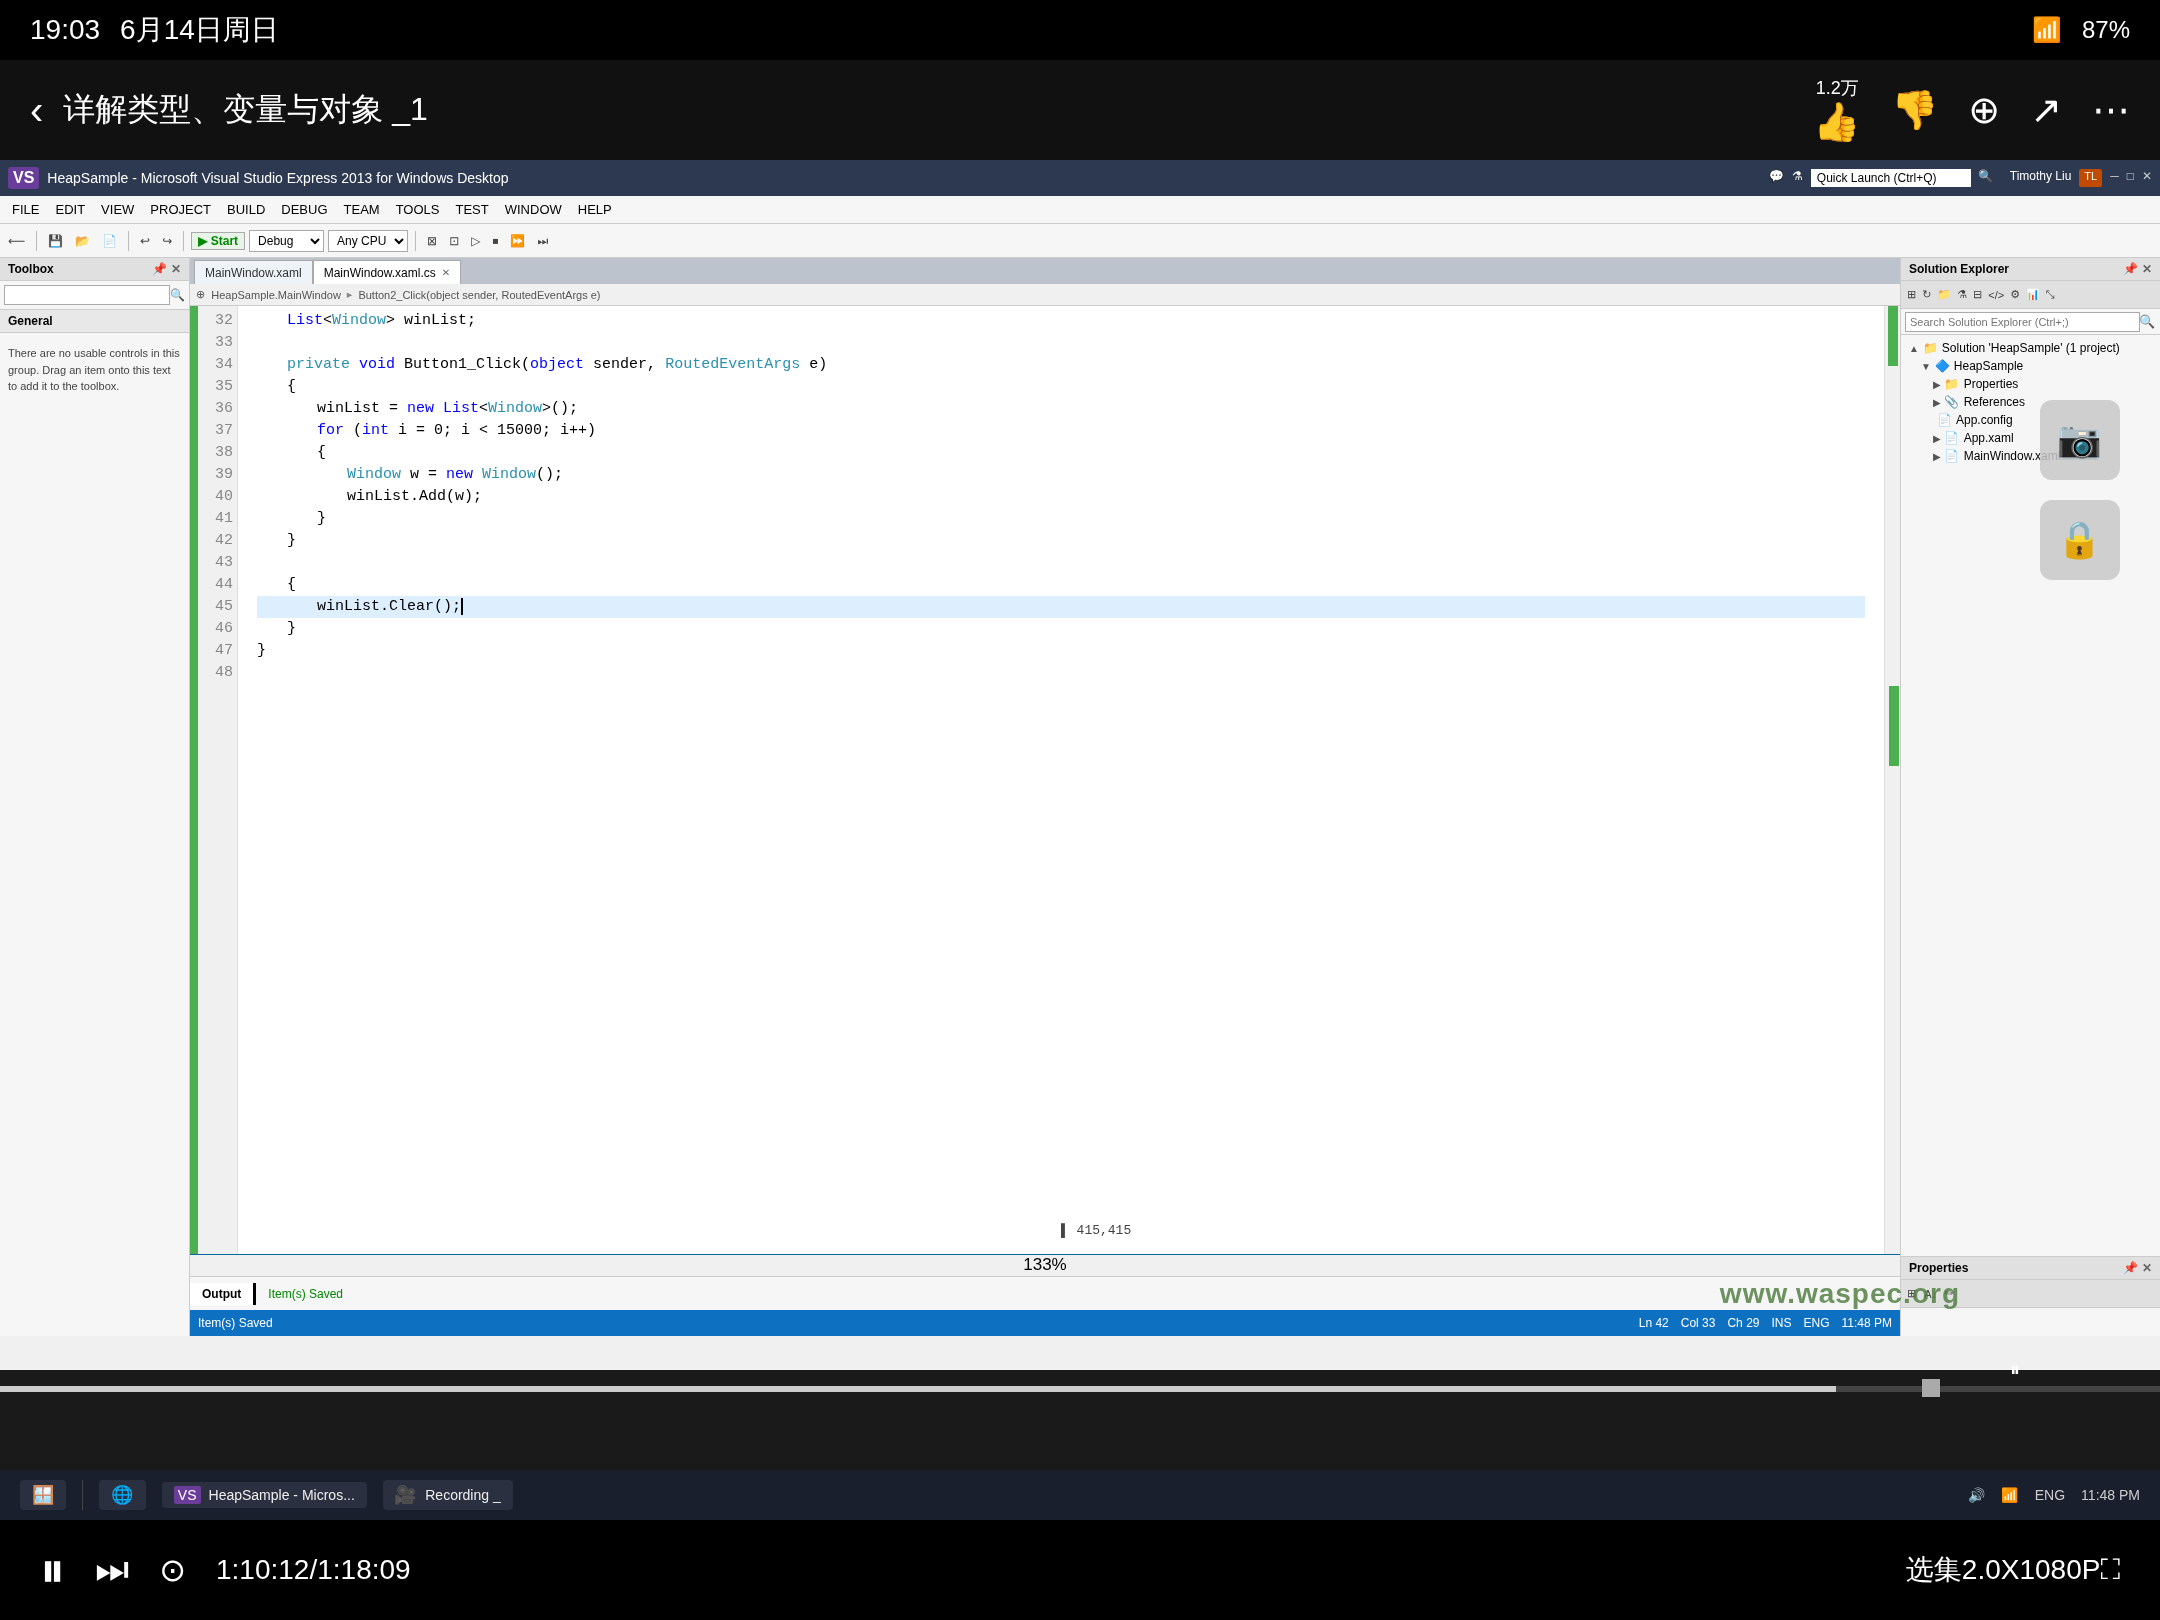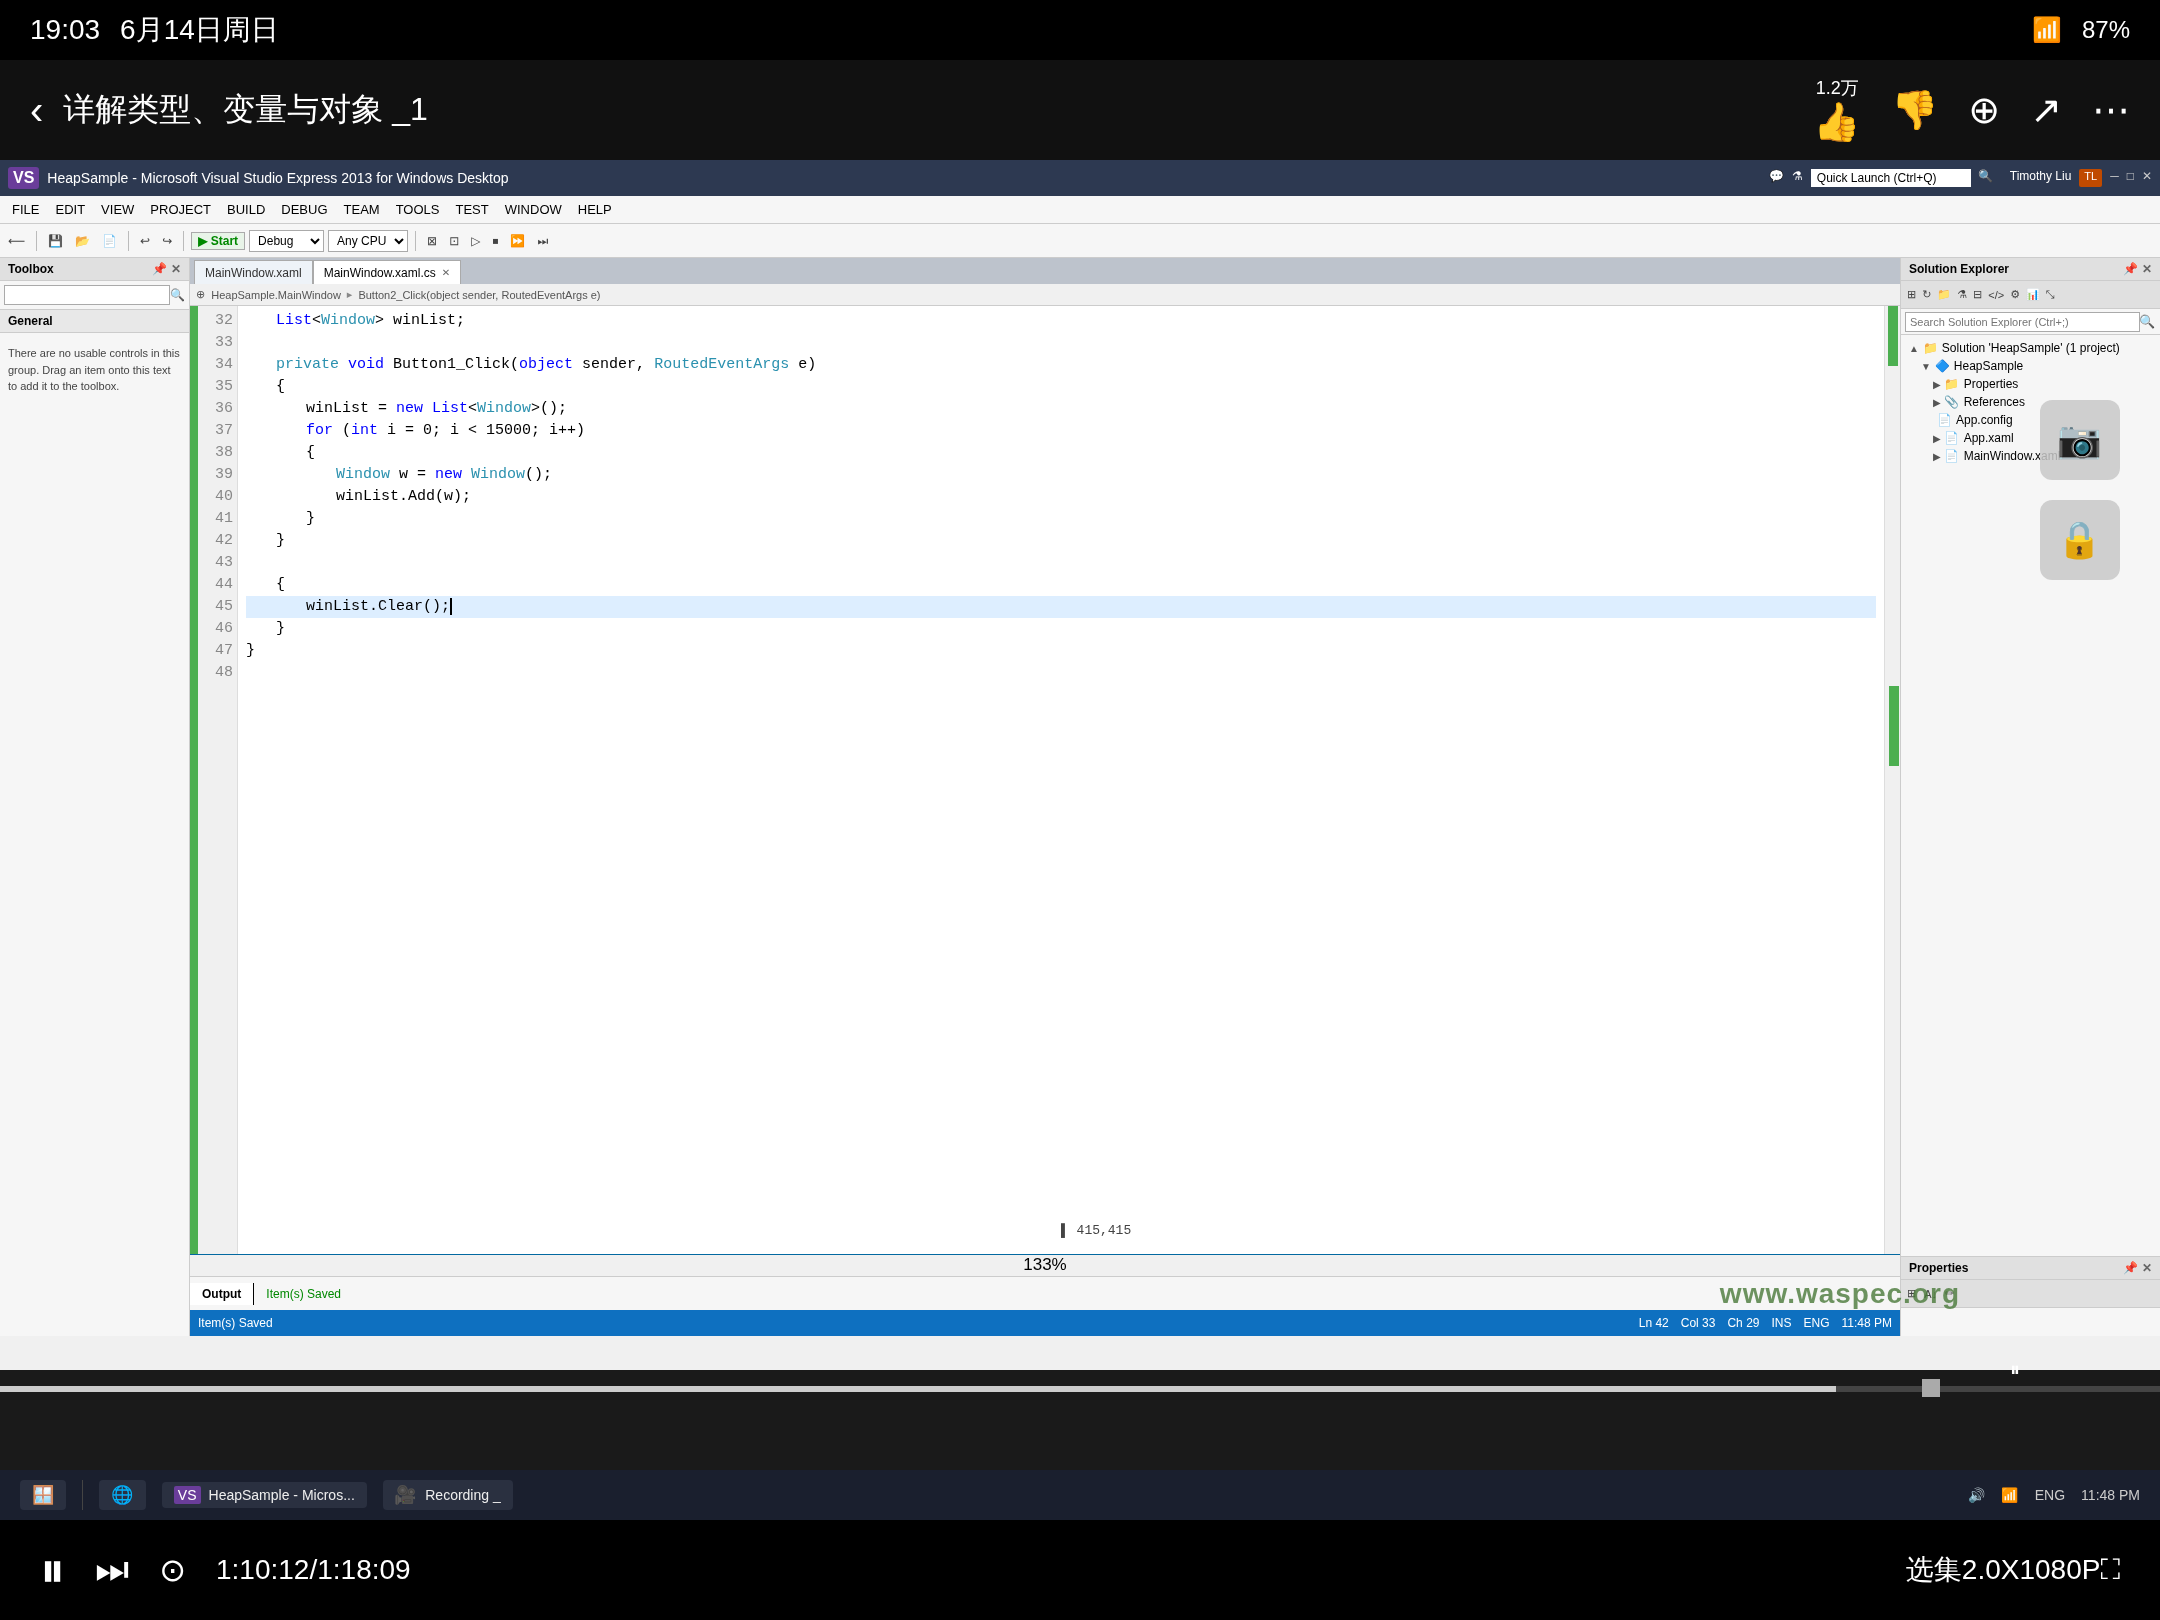--- a/index.html
+++ b/index.html
@@ -217,21 +217,21 @@
     
     .green-margin {
       width: 8px;
       background: #4caf50;
       flex-shrink: 0;
     }
 
     .code-editor {
       flex: 1;
       background: #fff;
-      padding: 4px 8px;
+      padding: 4px 19px;
       font-family: 'Courier New', monospace;
       font-size: 15px;
       line-height: 22px;
       overflow: auto;
       color: #000;
       position: relative;
     }
 
     .line-numbers {
       width: 40px;
@@ -338,21 +338,21 @@
       height: 34px;
       background: #f6f6f6;
       border-top: 1px solid #ccc;
       font-size: 12px;
       display: flex;
       align-items: center;
     }
     .output-tab {
       padding: 4px 12px;
       background: #fff;
-      border-right: 1px solid #000000;
+      border-right: 3px solid #000000;
       font-weight: bold;
       font-size: 12px;
     }
 
     
     .vs-status-bar {
       height: 26px;
       background: #0e70c0;
       display: flex;
       align-items: center;

